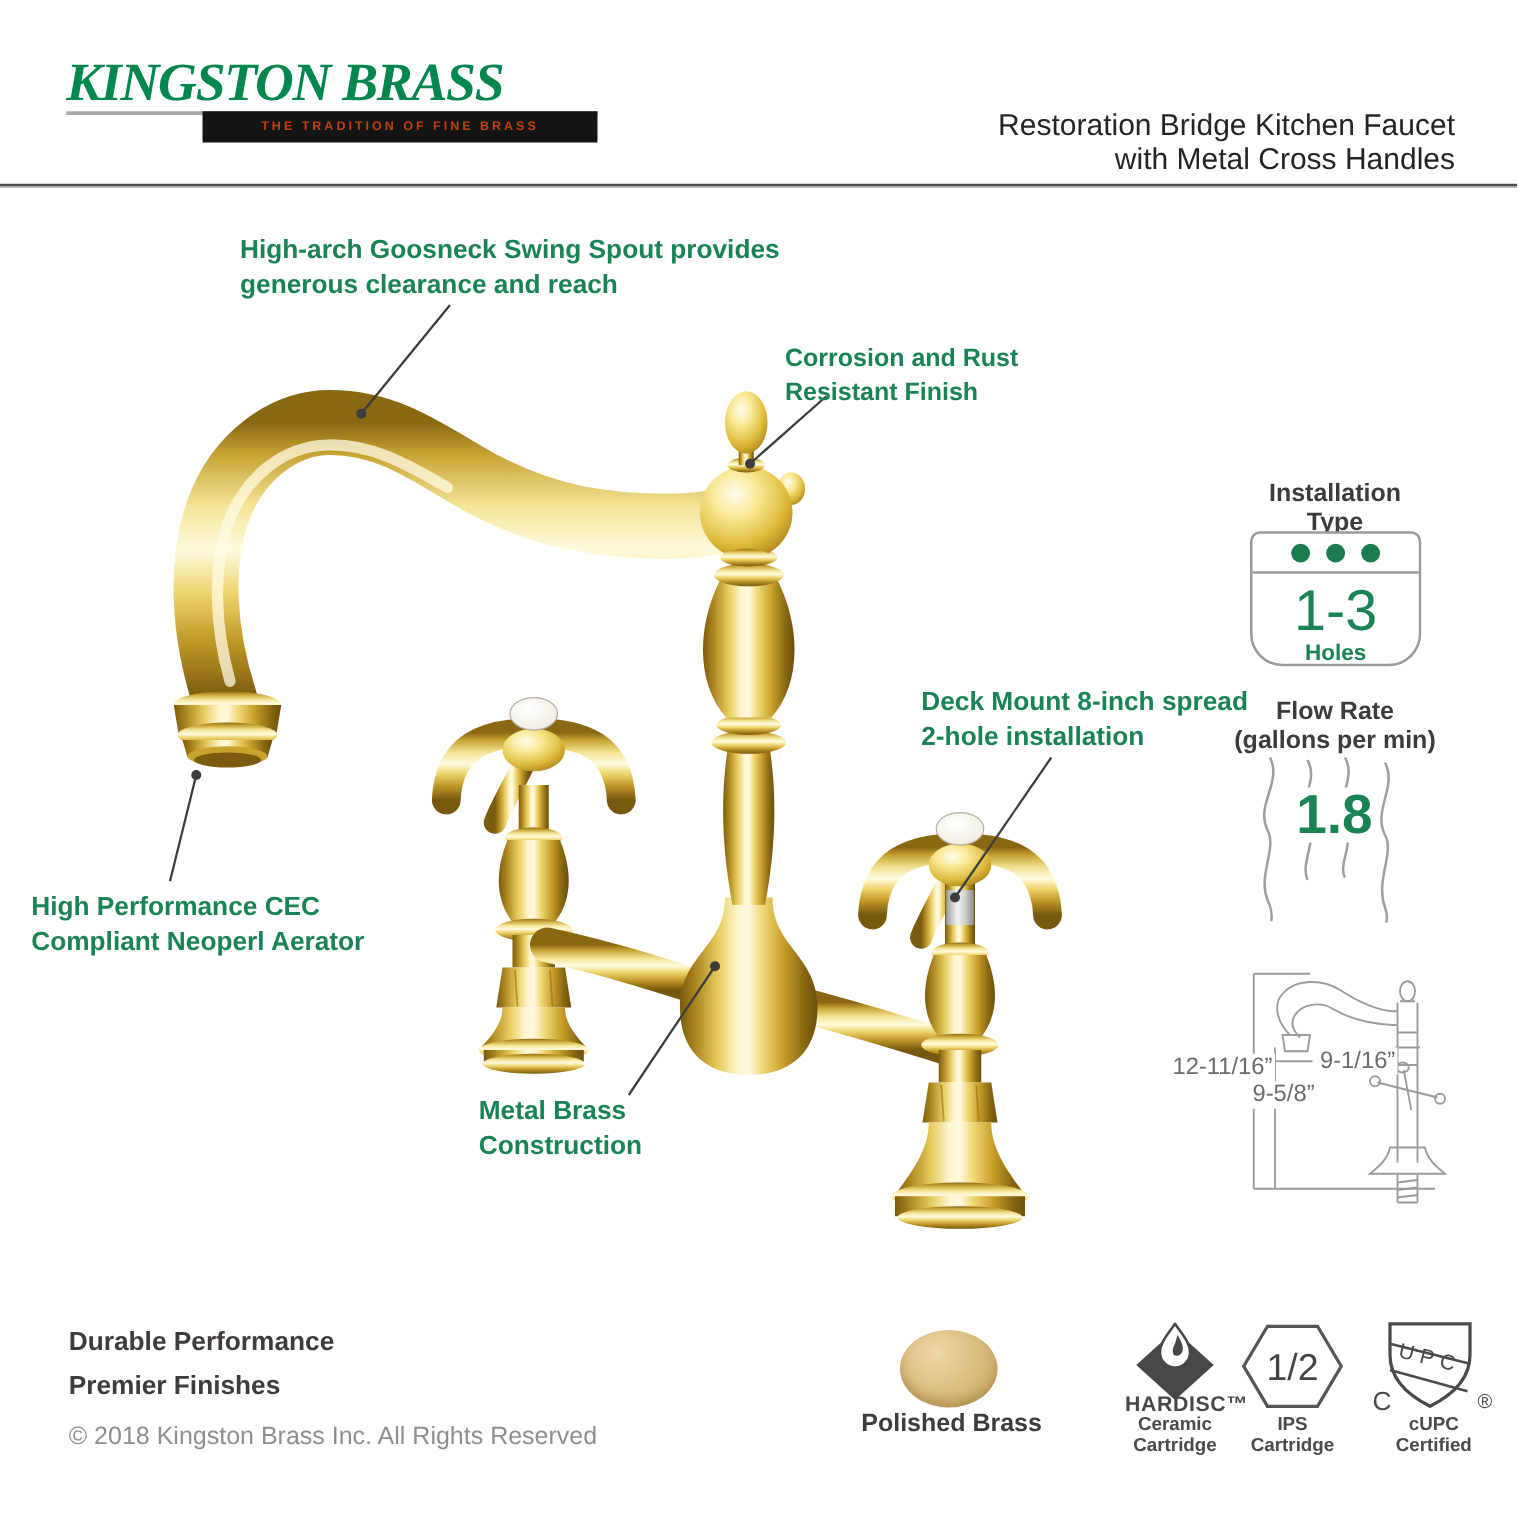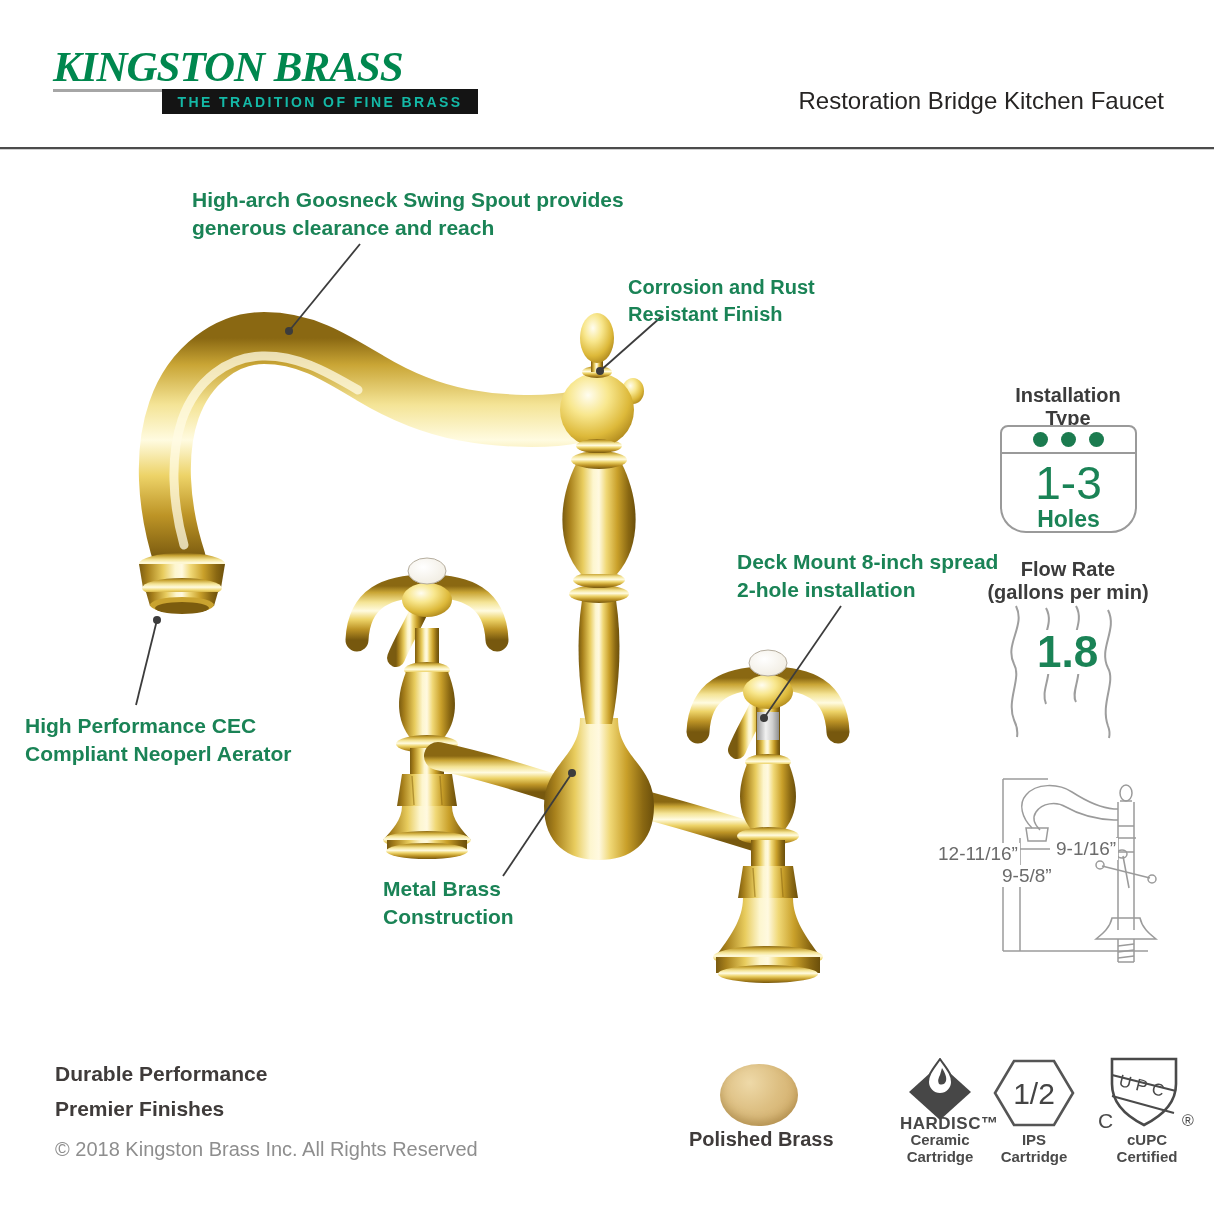--- a/index.html
+++ b/index.html
@@ -3,36 +3,36 @@
 <meta charset="utf-8">
 <style>
   html,body{margin:0;padding:0;background:#fff;}
   .page{position:relative;width:1214px;height:1214px;background:#fff;overflow:hidden;
         font-family:"Liberation Sans",sans-serif;}
   .abs{position:absolute;}
   
   .brand{font-family:"Liberation Serif",serif;font-style:italic;font-weight:700;
          font-size:43px;color:var(--brand-green);letter-spacing:-1px;white-space:nowrap;}
   .tag-line-rule{background:#a6a6a6;height:3px;}
-  .tag-bar{background:#141414;color:#14b8a6;font-size:14px;font-weight:700;
+  .tag-bar{background:#141414;color:#c2410c;font-size:10px;font-weight:700;
            letter-spacing:2.4px;display:flex;align-items:center;justify-content:center;white-space:nowrap;}
   .model{font-size:33px;font-weight:700;color:#262423;letter-spacing:.5px;text-align:right;}
   .subtitle{font-size:24px;color:#262423;text-align:right;line-height:1.05;}
   .rule{height:2px;background:#4c4c4c;border-bottom:1px solid #cfcfcf;}
   
   .callout{color:var(--text-green);font-size:21px;font-weight:600;line-height:1.34;white-space:nowrap;}
   
   .spec-label{color:#3b3b3b;font-size:20px;font-weight:600;text-align:center;line-height:1.15;}
   .install-box{border:2px solid #9a9a9a;border-radius:8px 8px 26px 26px;background:#fff;
                display:flex;flex-direction:column;align-items:center;}
   .install-top{width:100%;height:34px;border-bottom:2px solid #9a9a9a;display:flex;
                align-items:center;justify-content:center;gap:13px;}
   .dot{width:15px;height:15px;border-radius:50%;background:var(--dot-green);}
   .holes-range{color:var(--text-green);font-size:46px;font-weight:400;line-height:1;margin-top:6px;}
-  .holes-label{color:var(--text-green);font-size:23px;font-weight:700;line-height:1;margin-top:2px;}
+  .holes-label{color:var(--text-green);font-size:18px;font-weight:700;line-height:1;margin-top:2px;}
   .flow-value{color:var(--text-green);font-size:44px;font-weight:600;background:#fff;padding:0 3px;line-height:1;}
   .dim-label{color:#6b6b6b;font-size:19px;white-space:nowrap;background:#fff;padding:0 2px;}
   
   .feature{color:#3f3b3a;font-size:21px;font-weight:600;}
   .copyright{color:#8e8e8e;font-size:20px;}
   .swatch{border-radius:50%;
           background:radial-gradient(circle at 38% 30%, #eed9a8 0%, #ddbf82 45%, #cda55f 100%);
           box-shadow:inset 0 -5px 8px rgba(120,90,30,.35);}
   .badge-label{color:#3f3b3a;font-size:20px;font-weight:600;text-align:center;white-space:nowrap;}
   .badge-sub{color:#4a4a4a;font-size:15px;font-weight:600;text-align:center;line-height:1.12;white-space:nowrap;}
@@ -42,20 +42,21 @@
 </head>
 <body>
 
 <div class="page">
 
   <div class="abs brand" style="left:53px;top:42px;">KINGSTON BRASS</div>
   <div class="abs tag-line-rule" style="left:53px;top:89px;width:425px;"></div>
   <div class="abs tag-bar" style="left:162px;top:89px;width:316px;height:25px;">THE TRADITION OF FINE BRASS</div>
 
   <div class="abs subtitle" style="right:50px;top:88px;">Restoration Bridge Kitchen Faucet</div>
+  <div class="abs subtitle" style="right:50px;top:115px;">with Metal Cross Handles</div>
 
   <div class="abs rule" style="left:0;top:147px;width:1214px;"></div>
 
   <svg class="abs" style="left:0;top:0;" width="1214" height="1214" viewBox="0 0 1214 1214">
     <defs>
       <linearGradient id="gV" x1="0" y1="0" x2="1" y2="0">
         <stop offset="0" stop-color="#7a5b10"></stop>
           <stop offset=".1" stop-color="#a8811c"></stop>
         <stop offset=".28" stop-color="#e8cc5e"></stop>
           <stop offset=".42" stop-color="#fdf6cf"></stop>

